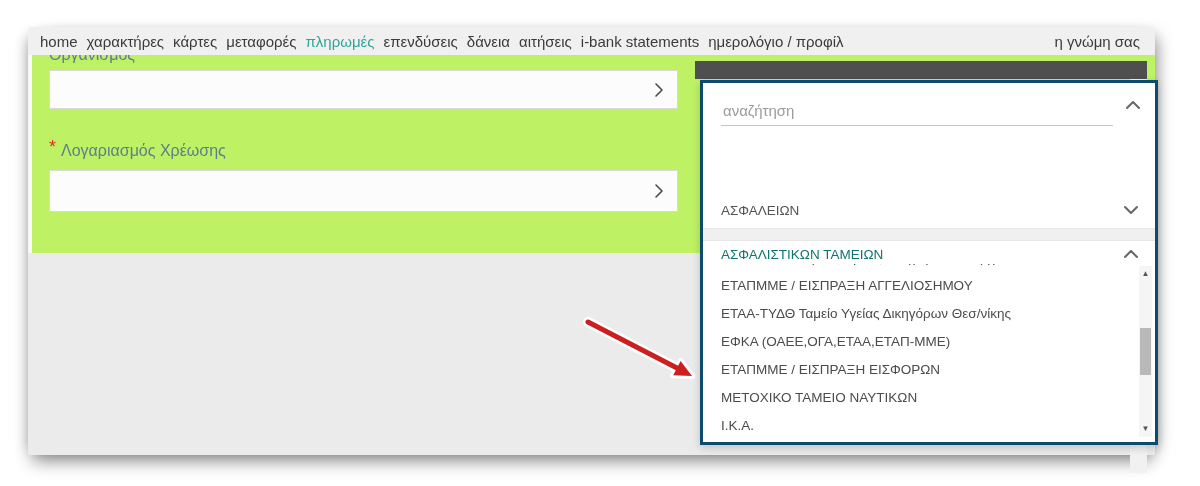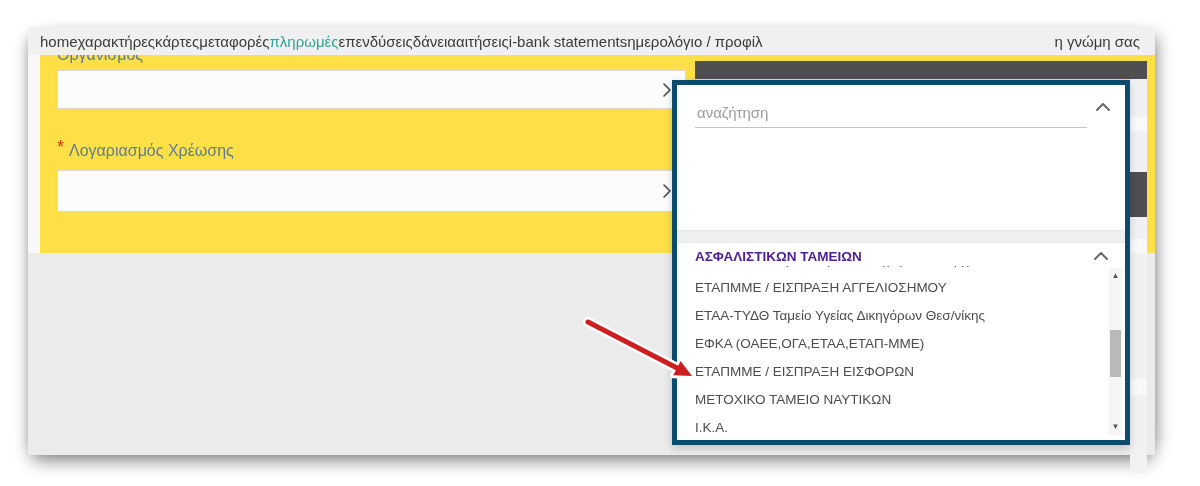--- a/index.html
+++ b/index.html
@@ -1,57 +1,57 @@
 <!DOCTYPE html>
 <html><head>
 <meta charset="utf-8">
 <style>
   html,body{margin:0;padding:0;background:#ffffff;width:1200px;height:486px;overflow:hidden;
     font-family:"Liberation Sans","DejaVu Sans",sans-serif;-webkit-font-smoothing:antialiased;}
   .card{position:absolute;left:28px;top:27px;width:1127px;height:428px;background:#f8f8f8;
     border-radius:3px;box-shadow:0 10px 16px -4px rgba(0,0,0,.45),10px 0 16px -8px rgba(0,0,0,.28),-8px 0 12px -8px rgba(0,0,0,.18);}
   
   .nav{position:absolute;left:0;top:0;right:0;height:28px;background:#f0f0f0;border-radius:3px 3px 0 0;
-    display:flex;align-items:center;gap:0;padding:0 15px 0 12px;font-size:15px;color:#3b3b3b;white-space:nowrap;z-index:4;}
+    display:flex;align-items:center;gap:9px;padding:0 15px 0 12px;font-size:15px;color:#3b3b3b;white-space:nowrap;z-index:4;}
   .nav-item{cursor:pointer;}
   .nav-item.active{color:#2fa598;}
   .nav-spacer{flex:1;}
   
-  .form-area{position:absolute;left:12px;top:28px;right:0;height:198px;background:#fde047;overflow:hidden;z-index:1;text-decoration:underline;}
+  .form-area{position:absolute;left:4px;top:28px;right:0;height:198px;background:#bef264;overflow:hidden;z-index:1;text-decoration:underline;}
   .ghost-label{position:absolute;left:17px;top:-9px;font-size:16px;color:#5f7d8c;}
   .field{position:absolute;left:17px;width:627px;background:#fcfcfc;border:1px solid #d9d9d9;cursor:pointer;}
   .field-1{top:15px;height:37px;}
   .field-2{top:115px;height:40px;}
   .field .chev{position:absolute;right:13px;top:50%;margin-top:-8px;color:#4a4a4a;}
   .label-row{position:absolute;left:17px;top:85px;font-size:16px;color:#5f7d8c;}
   .req{color:#e0301e;font-size:18px;position:relative;top:-3px;margin-right:5px;}
   .lower-area{position:absolute;left:0;top:226px;right:0;bottom:0;background:#ebebeb;border-radius:0 0 3px 3px;z-index:1;}
   
   .dark-bar{position:absolute;left:667px;top:34px;width:452px;height:18px;background:#4f4f4f;z-index:2;}
   .right-strip{position:absolute;left:1102px;top:52px;width:17px;height:394px;background:#f1f1f1;z-index:2;}
   .rs-dark{position:absolute;left:0;top:93px;width:17px;height:45px;background:#4f4f4f;}
   .rs-light1{position:absolute;left:0;top:38px;width:17px;height:14px;background:#fafafa;}
   .rs-light2{position:absolute;left:0;top:160px;width:17px;height:14px;background:#f9f9f9;}
   .rs-light3{position:absolute;left:0;top:300px;width:17px;height:16px;background:#f9f9f9;}
   
-  .dropdown{position:absolute;left:644px;top:53px;width:458px;height:365px;background:#ffffff;
-    border:5px solid #0c4a6e;box-sizing:border-box;box-shadow:0 3px 8px rgba(0,0,0,.18);z-index:3;}
+  .dropdown{position:absolute;left:672px;top:53px;width:458px;height:365px;background:#ffffff;
+    border:3px solid #0c4a6e;box-sizing:border-box;box-shadow:0 3px 8px rgba(0,0,0,.18);z-index:3;}
   .dd-search{position:absolute;left:18px;top:12px;width:388px;height:28px;border:none;outline:none;background:transparent;
     border-bottom:1px solid #c4c4c4;font-size:15px;color:#444;font-family:inherit;}
   .dd-search::placeholder{color:#9b9b9b;opacity:1;}
   .dd-chev-search{position:absolute;right:14px;top:17px;color:#666;cursor:pointer;}
   .dd-helper{position:absolute;left:18px;top:52px;width:404px;font-size:14px;line-height:1.5;color:#2fa598;}
   .dd-group{position:absolute;left:0;right:0;height:26px;cursor:pointer;}
   .dd-group .g-label{position:absolute;left:18px;top:4px;font-size:13.5px;}
   .dd-group .g-chev{position:absolute;right:16px;top:6px;color:#666;}
   .dd-group1{top:116px;}
   .dd-group1 .g-label{color:#555;}
   .dd-band{position:absolute;left:0;right:0;top:145px;height:11px;background:#f0f0f0;border-top:1px solid #e7e7e7;border-bottom:1px solid #e7e7e7;}
   .dd-group2{top:160px;}
-  .dd-group2 .g-label{color:#4c1d95;font-weight:bold;}
+  .dd-group2 .g-label{color:#0f766e;}
   
   .dd-list{position:absolute;left:0;right:0;top:181px;bottom:3px;overflow:hidden;}
   .dd-item{height:28px;line-height:28px;padding-left:18px;font-size:13.5px;color:#4c4c4c;cursor:pointer;white-space:nowrap;}
   .dd-item.clipped{margin-top:-20px;}
   .dd-scrollbar{position:absolute;right:3px;top:2px;bottom:2px;width:13px;background:#f5f5f5;}
   .sb-arrow{position:absolute;left:0;width:13px;height:12px;text-align:center;font-size:8px;line-height:12px;color:#555;cursor:pointer;}
   .sb-up{top:2px;}
   .sb-down{bottom:2px;}
   .sb-thumb{position:absolute;left:1px;width:11px;top:62px;height:47px;background:#b9b9b9;cursor:pointer;}
   
@@ -114,20 +114,28 @@
 
   <div class="dropdown">
     <input class="dd-search" type="text" placeholder="αναζήτηση" style="">
     <span class="dd-chev-search">
       <svg class="icon" width="16" height="10" viewBox="0 0 16 10">
           <polyline points="2,8 8,2 14,8" fill="none" stroke="currentColor" stroke-width="2" stroke-linecap="round" stroke-linejoin="round"></polyline>
         </svg>
     </span>
 
 
+    <div class="dd-group dd-group1">
+      <span class="g-label">ΑΣΦΑΛΕΙΩΝ</span>
+      <span class="g-chev">
+        <svg class="icon" width="16" height="10" viewBox="0 0 16 10">
+            <polyline points="2,2 8,8 14,2" fill="none" stroke="currentColor" stroke-width="2" stroke-linecap="round" stroke-linejoin="round"></polyline>
+          </svg>
+      </span>
+    </div>
 
     <div class="dd-band"></div>
 
     <div class="dd-group dd-group2">
       <span class="g-label">ΑΣΦΑΛΙΣΤΙΚΩΝ ΤΑΜΕΙΩΝ</span>
       <span class="g-chev">
         <svg class="icon" width="16" height="10" viewBox="0 0 16 10">
             <polyline points="2,8 8,2 14,8" fill="none" stroke="currentColor" stroke-width="2" stroke-linecap="round" stroke-linejoin="round"></polyline>
           </svg>
       </span>

